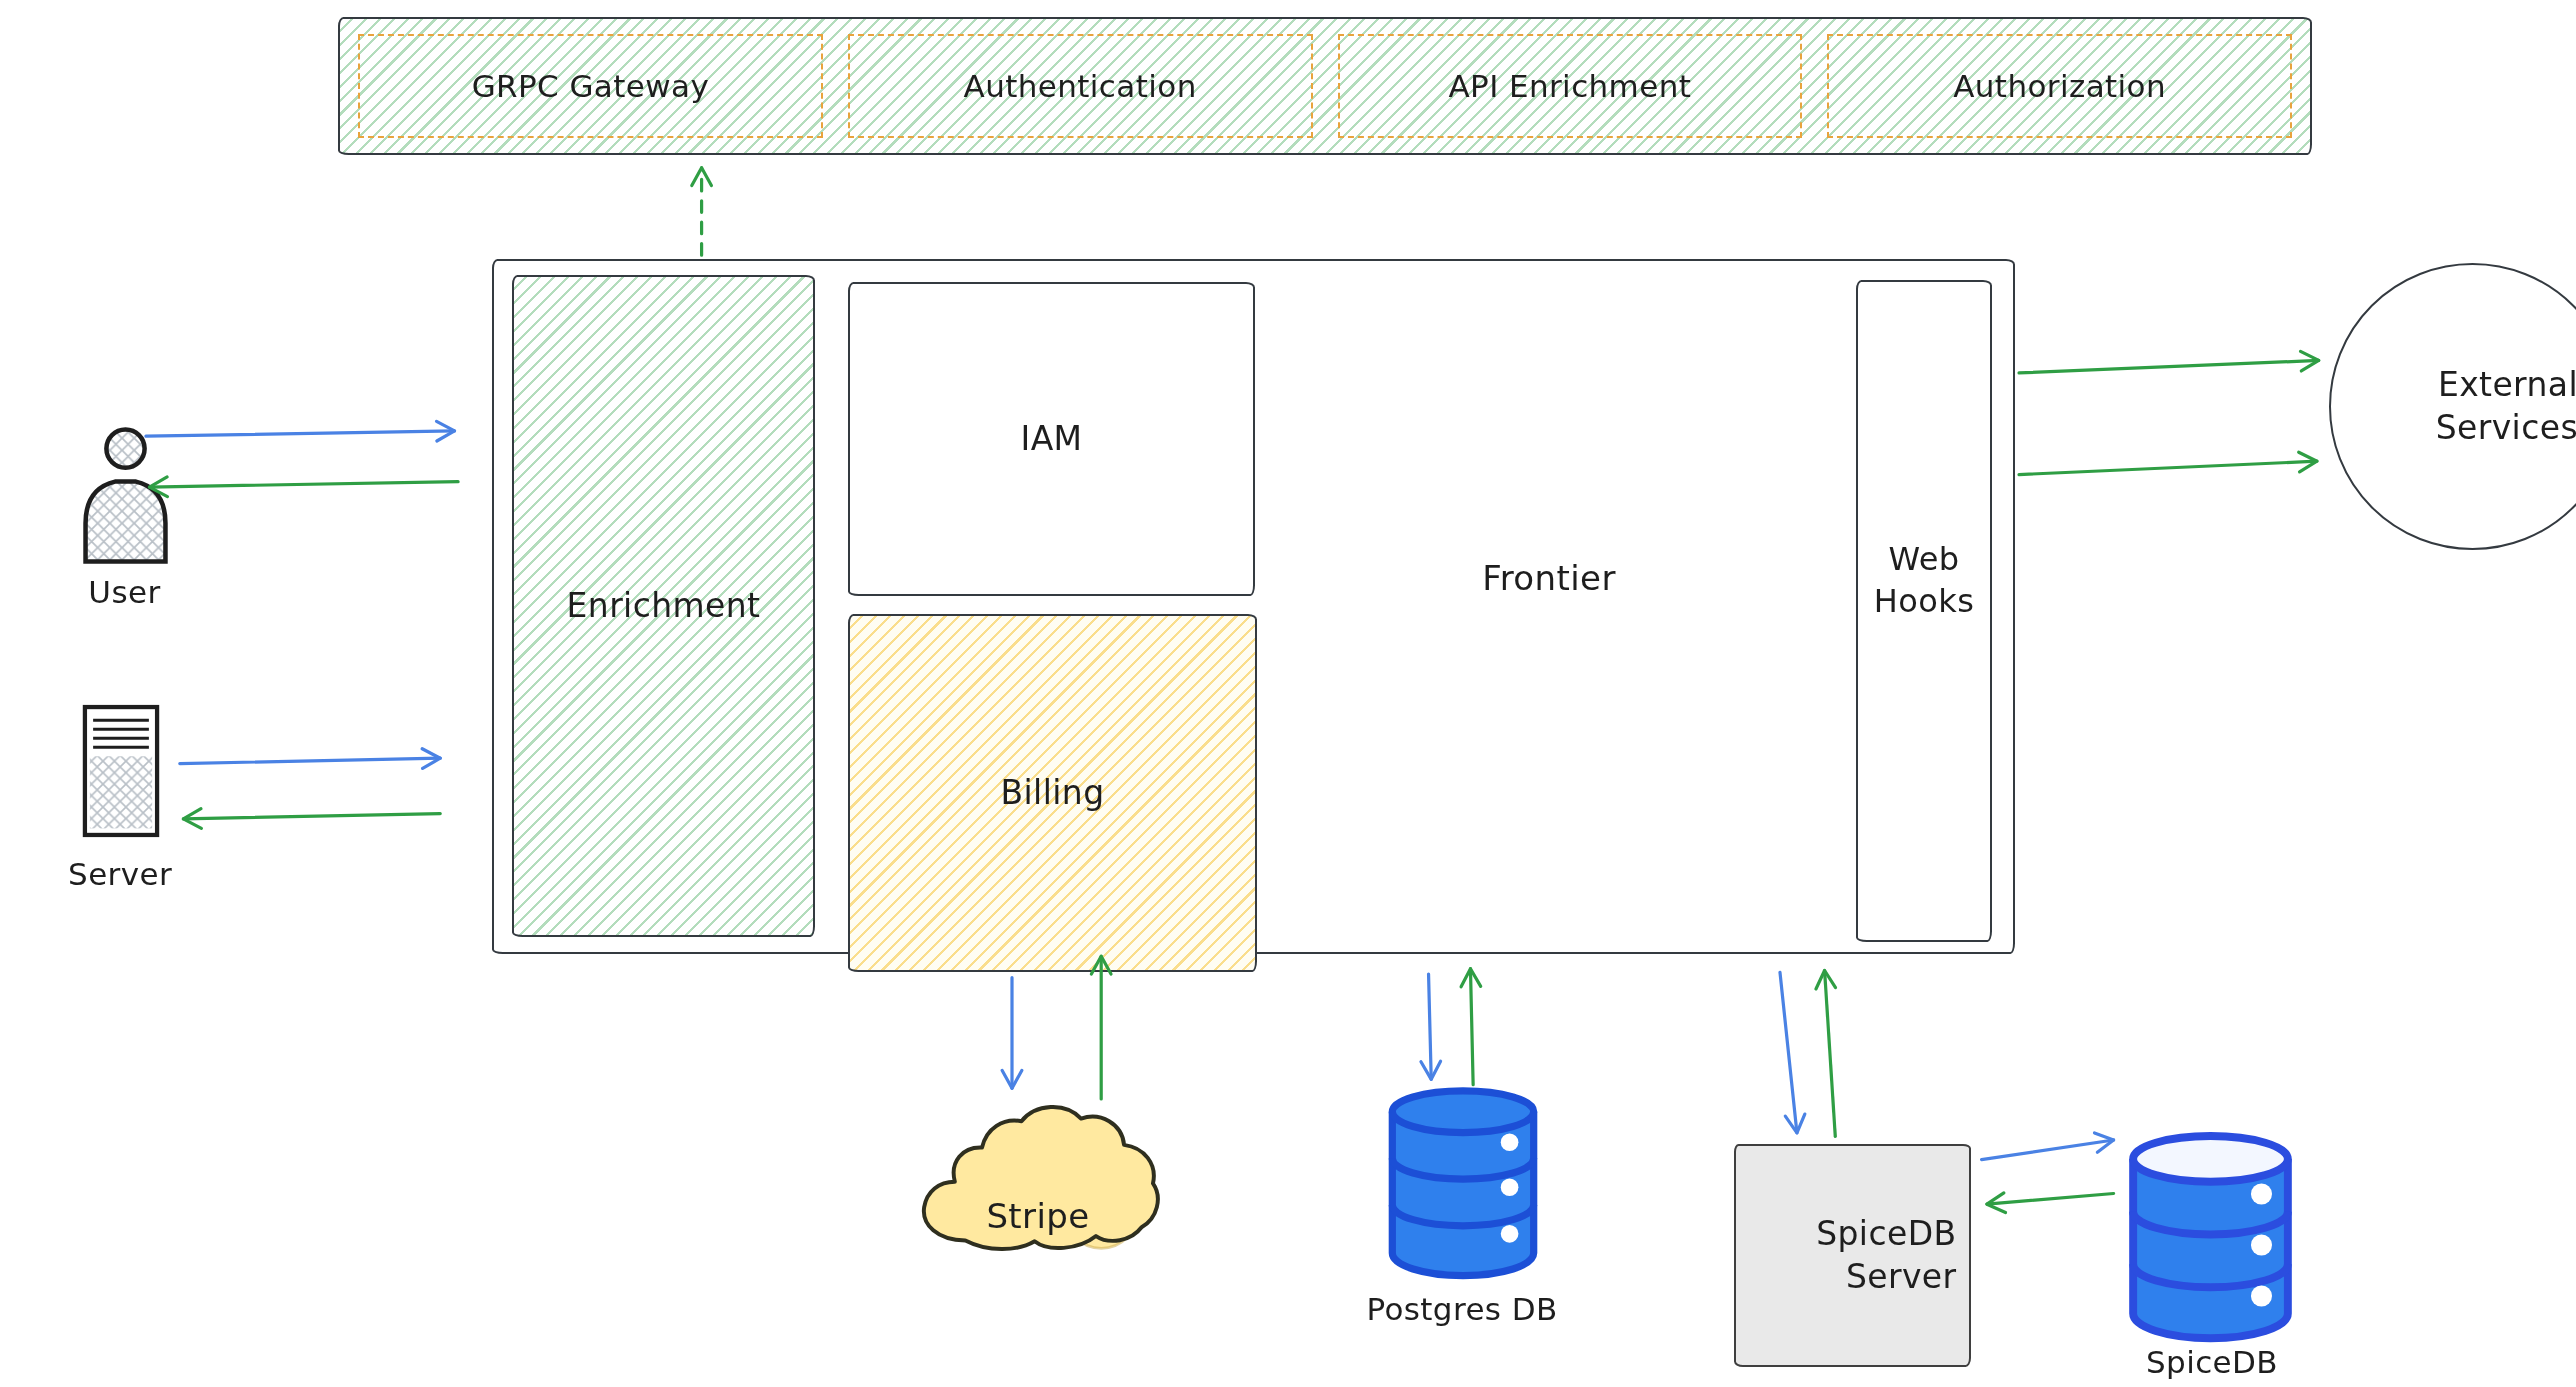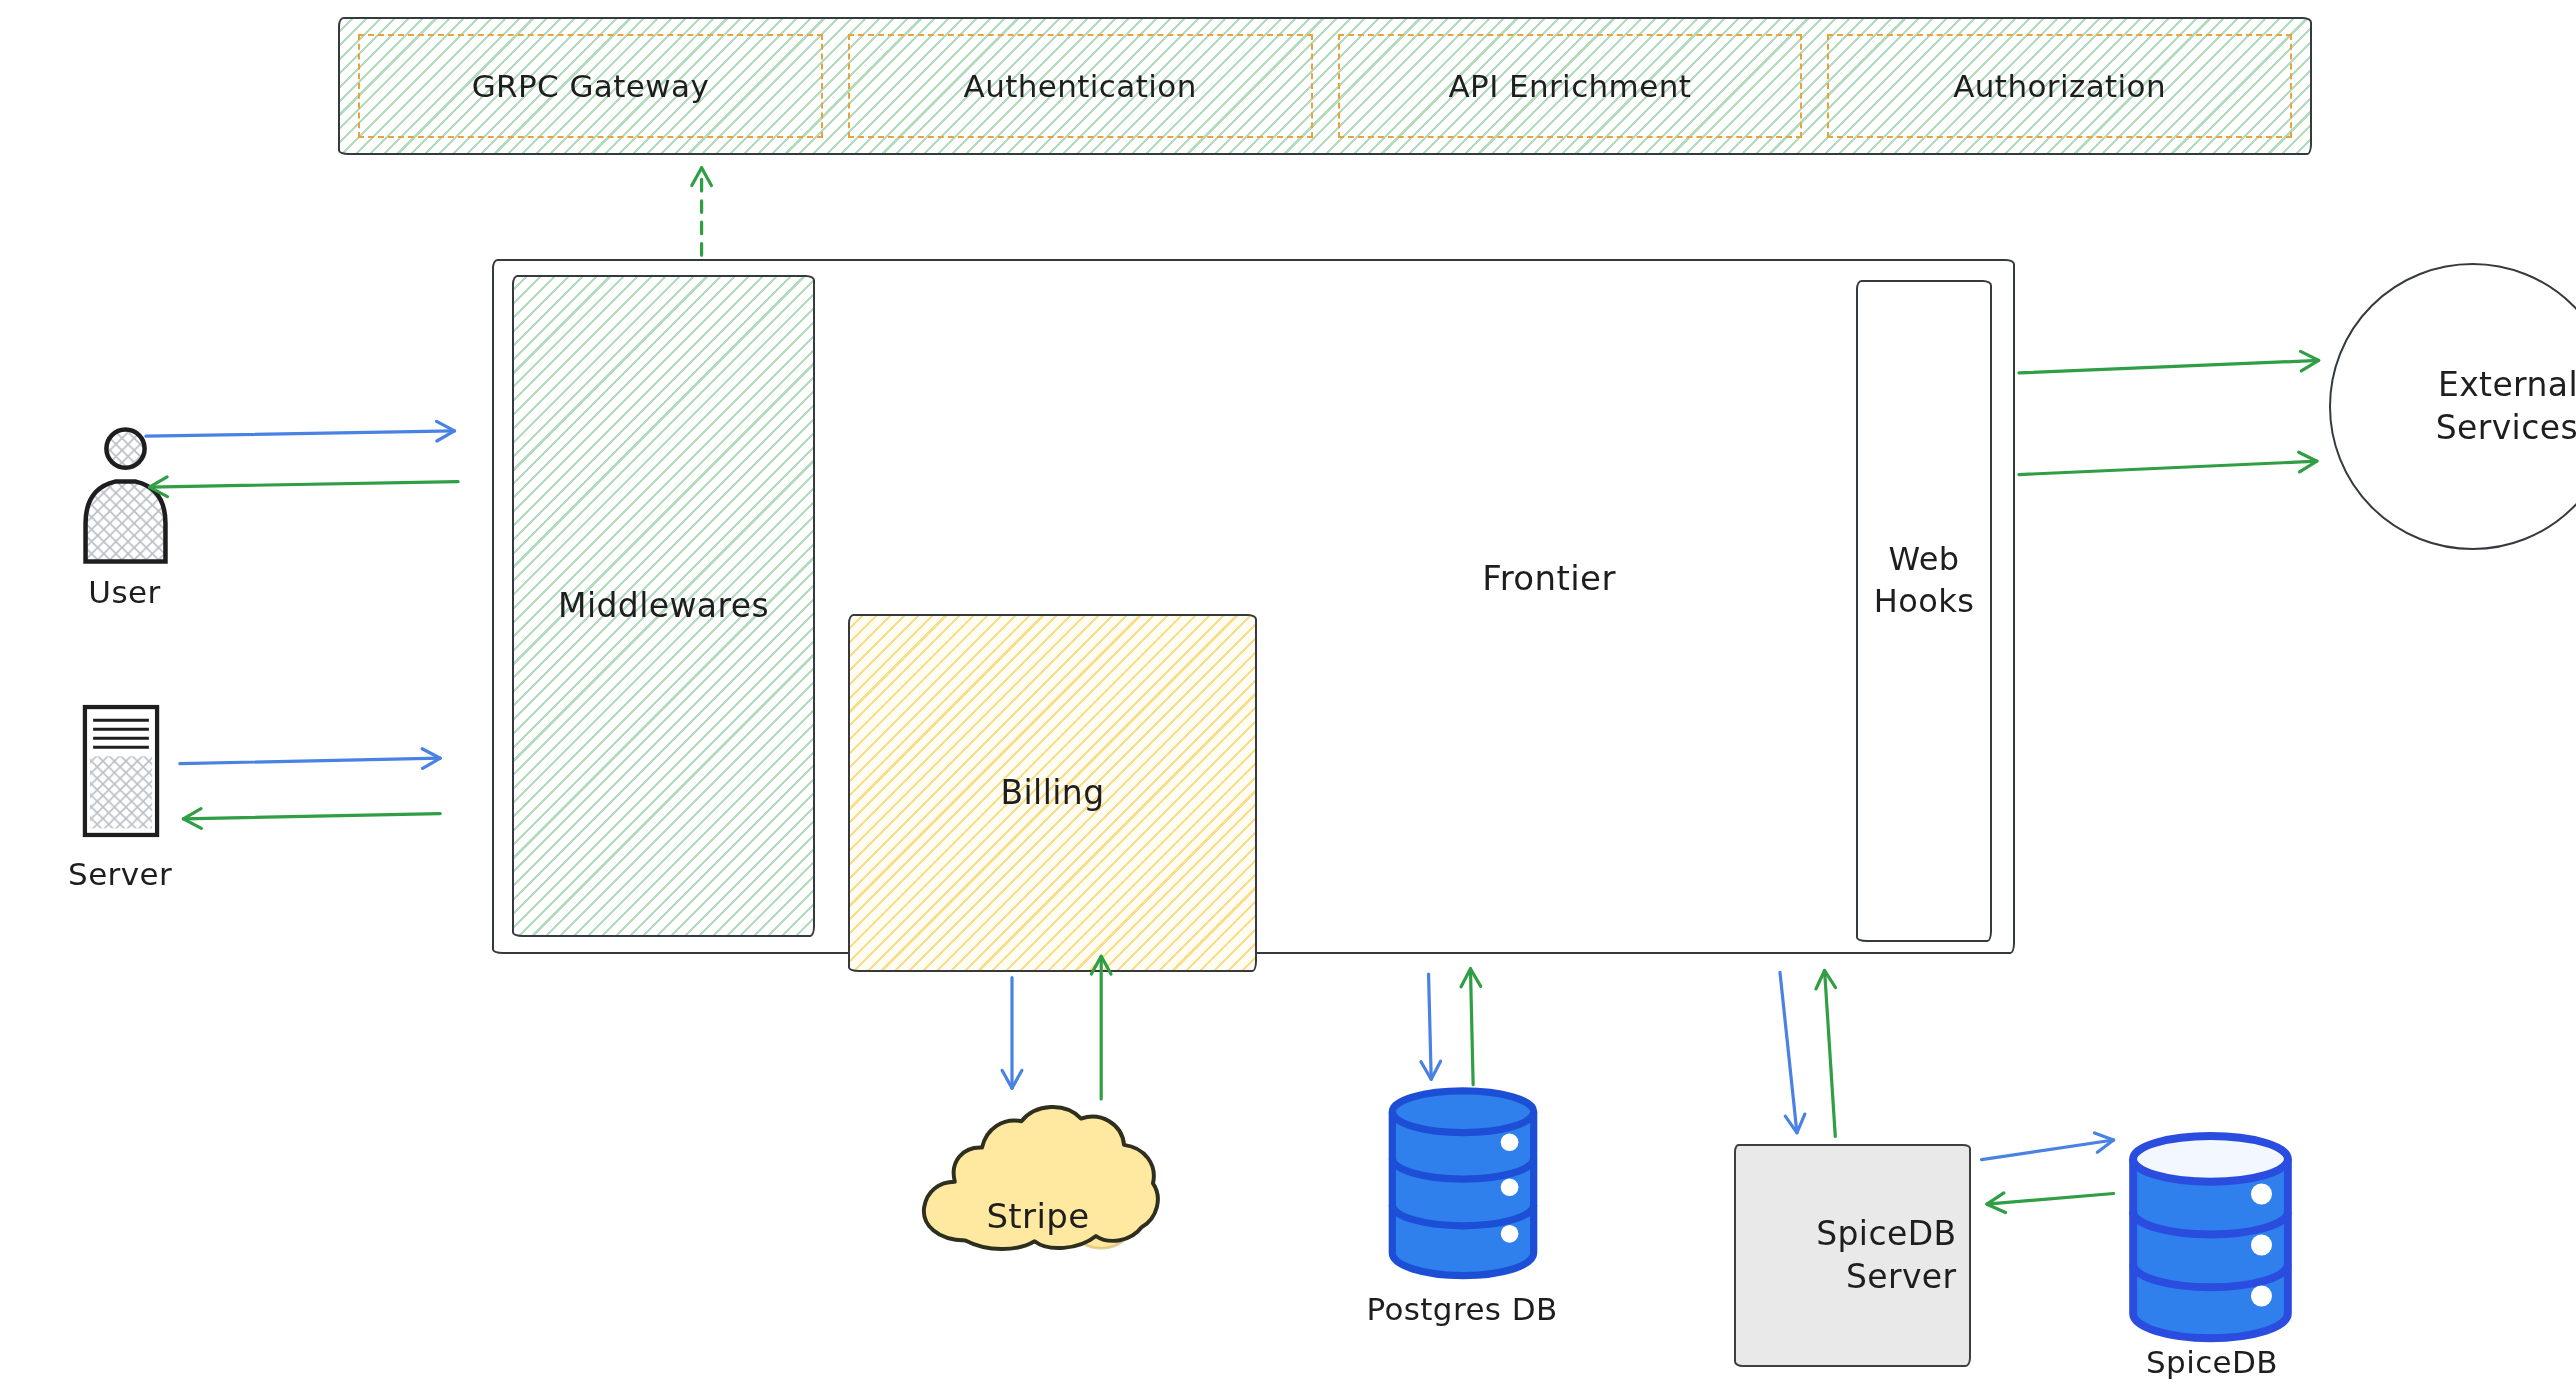--- a/index.html
+++ b/index.html
@@ -128,23 +128,26 @@
     </div>
     <div class="pipeline-item">
       <span>Authorization</span>
     </div>
   </div>
 
   <div id="frontier-box" class="abs sketch"></div>
   <div id="frontier-title" class="label">Frontier</div>
 
   <div id="middlewares-box" class="abs sketch hatch-green center-label">
-    <span>Middlewares</span>
-  </div>
-
+    <span>Enrichment</span>
+  </div>
+
+  <div id="iam-box" class="abs sketch center-label">
+    <span>IAM</span>
+  </div>
 
   <div id="billing-box" class="abs sketch hatch-yellow center-label">
     <span>Billing</span>
   </div>
 
   <div id="webhooks-box" class="abs sketch">
     <span>Web Hooks</span>
   </div>
 
   <div id="external-node" class="abs center-label">

